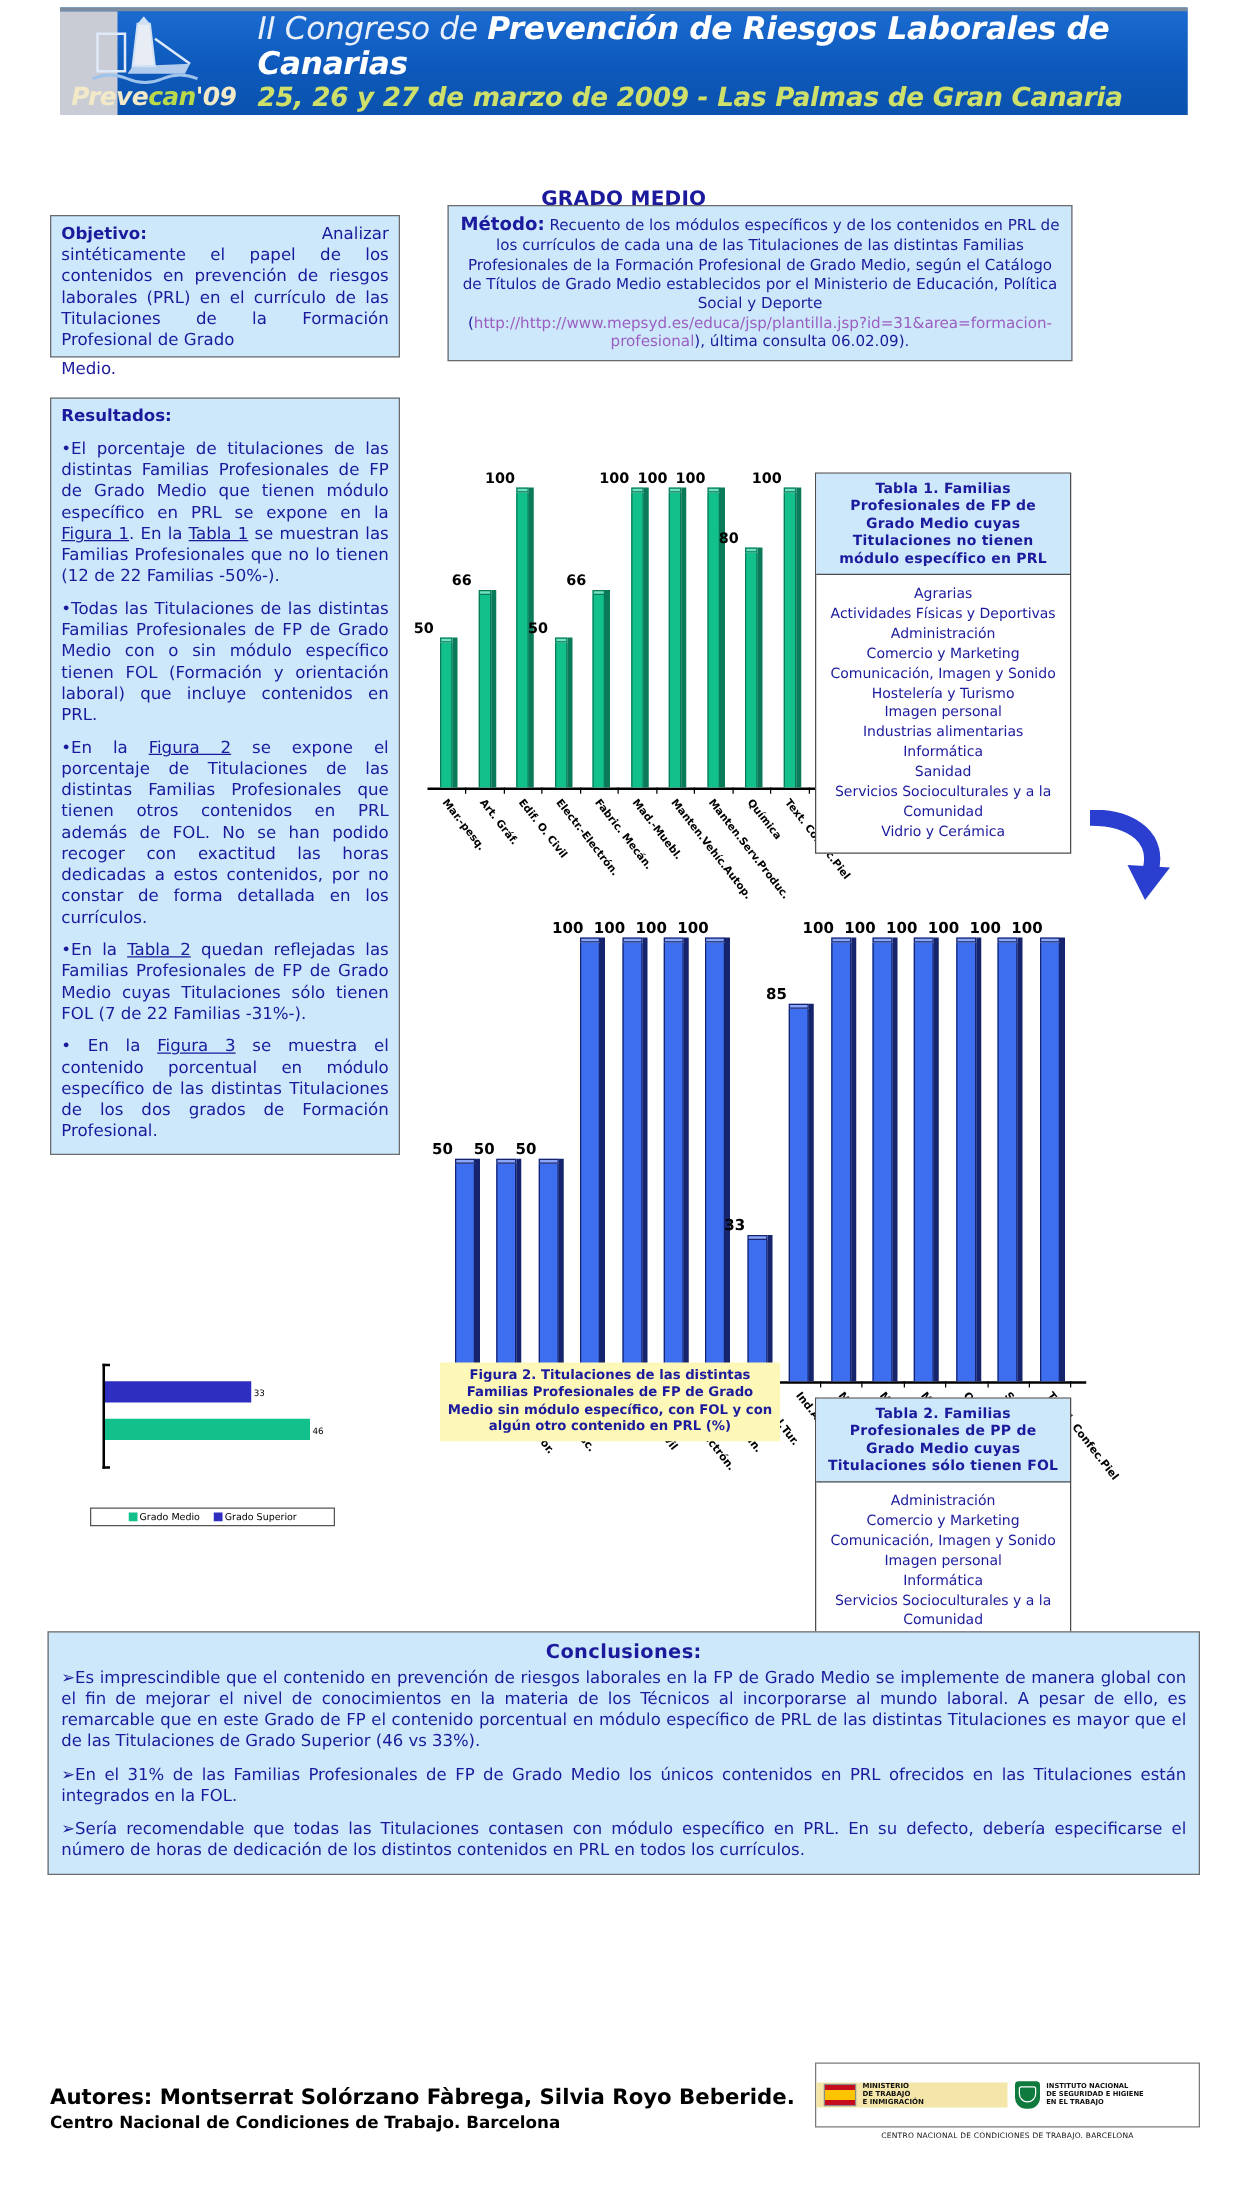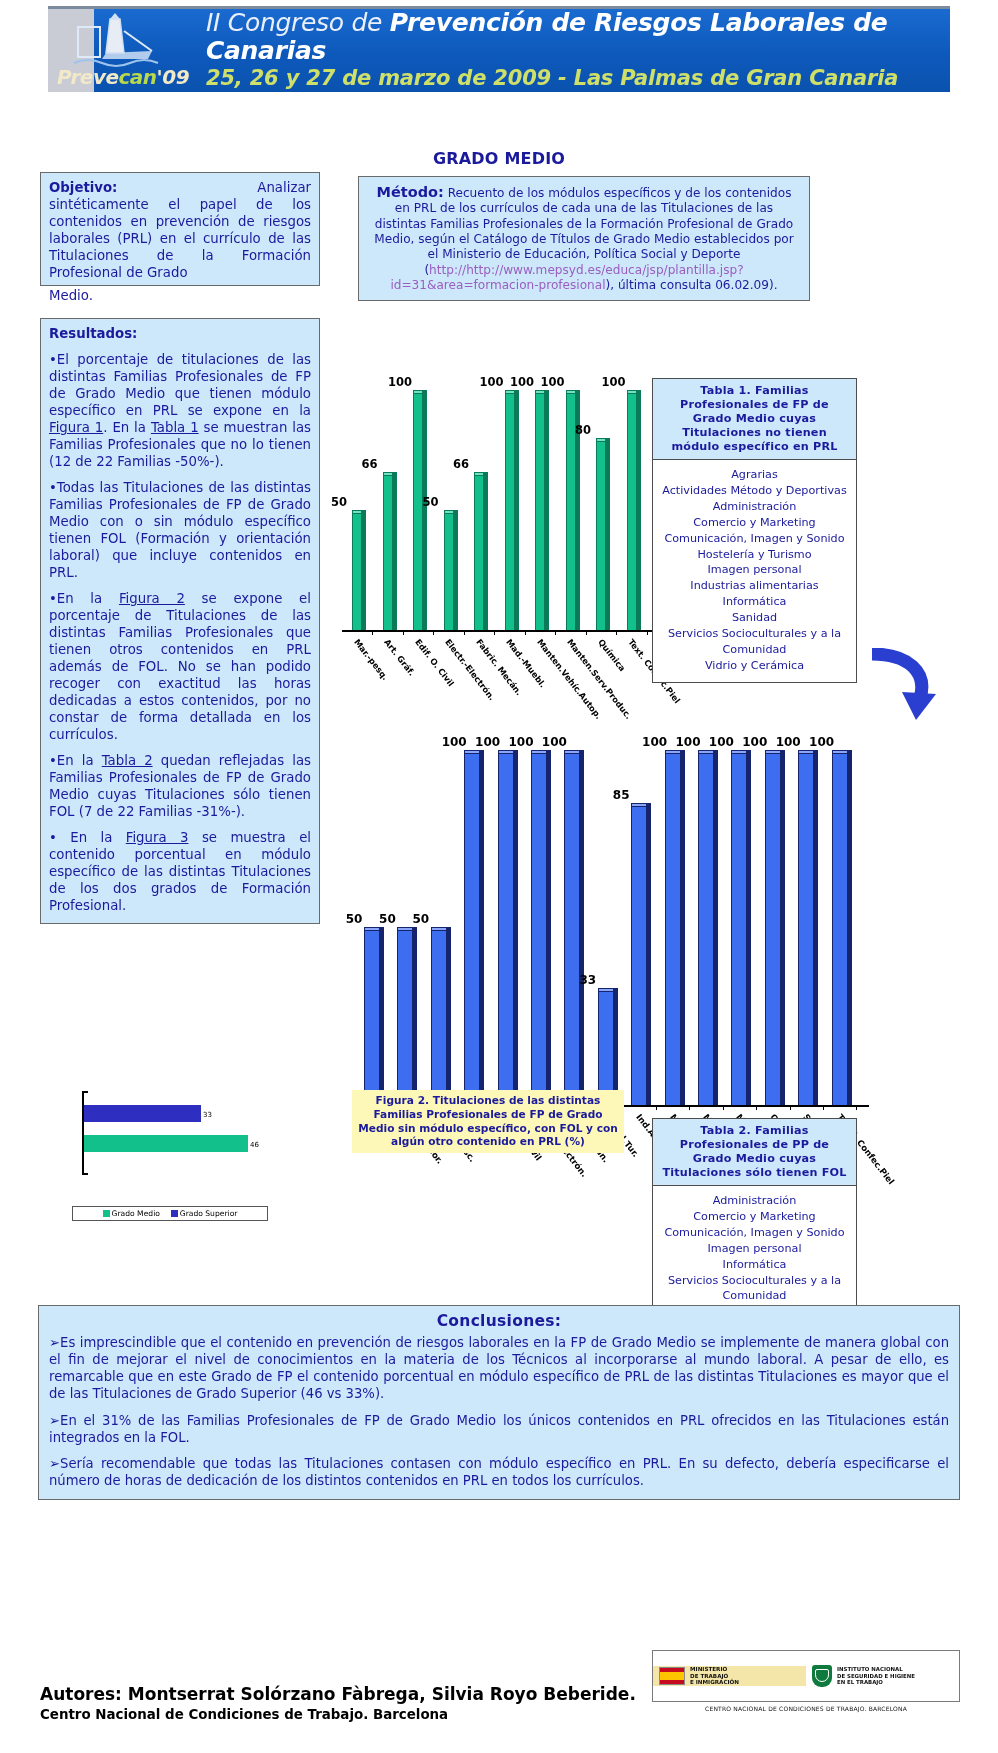--- a/index.html
+++ b/index.html
@@ -77,21 +77,21 @@
 
   #resultados {
     left:40px; top:318px; width:280px; padding:6px 8px 8px 8px;
     font-size:13.3px; line-height:1.28; text-align:justify;
   }
   #resultados p { margin:0 0 9px 0; }
   #resultados p:last-child { margin-bottom:0; }
   .u { text-decoration:underline; }
 
   #metodo {
-    left:358px; top:176px; width:452px; padding:6px 9px 7px 9px;
+    left:358px; top:164px; width:500px; padding:6px 9px 7px 9px;
     font-size:12.1px; line-height:1.27;
   }
   #metodo .top { text-align:center; }
   #metodo .bot { text-align:justify; margin-top:7px; }
   .url { color:#9a5ec0; }
 
   
   .tbl { position:absolute; z-index:4; border:1px solid #4d4d4d; background:#ffffff; }
   .tbl .hd {
     background:#cde8fb; color:#1b1a9c; font-weight:bold; font-size:11.2px;
@@ -147,21 +147,21 @@
     position:absolute; left:38px; top:1305px; width:922px;
     background:#cde8fb; border:1px solid #6a6a6a; color:#1b1a9c; z-index:4;
   }
   #conclusiones .ctitle { text-align:center; font-weight:bold; font-size:15.5px; padding:6px 0 4px 0; letter-spacing:0.3px; }
   #conclusiones .cbody { padding:0 10px 10px 10px; font-size:13.2px; line-height:1.3; text-align:justify; }
   #conclusiones .cbody p { margin:0 0 9px 0; }
   #conclusiones .cbody p:last-child { margin-bottom:0; }
 
   
   #footer-authors { position:absolute; left:40px; top:1668px; z-index:4; color:#000; }
-  #footer-authors .fa1 { font-size:17px; font-weight:bold;margin-top:16px; }
+  #footer-authors .fa1 { font-size:17px; font-weight:bold; }
   #footer-authors .fa2 { font-size:13.4px; font-weight:bold; margin-top:3px; }
 
   #footer-logos {
     position:absolute; left:652px; top:1650px; width:308px; z-index:4;
   }
   .logobox { border:1px solid #7a7a7a; background:#fff; display:flex; align-items:center; height:52px; }
   .logobox .half { flex:1; display:flex; align-items:center; gap:5px; padding:0 6px; }
   .logobox .half.left { background:#f3e6a8; }
   .flagico { width:26px; height:18px; background:linear-gradient(180deg,#c60b1e 0 25%, #ffc400 25% 75%, #c60b1e 75% 100%); border:1px solid #8a8a8a; flex:0 0 26px; }
   .ministxt { font-size:5.6px; font-weight:bold; color:#111; line-height:1.25; }
@@ -306,21 +306,21 @@
       </div>
       <div class="bar-val" style="left: 279.5px; top: 17px; font-size: 11.5px;">100</div>
       <div class="tick" style="left: 312.75px; top: 272px; height: 5px;"></div>
       <div class="xlab" style="left: 300.2px; top: 279px; font-size: 8.4px;">Text. Confec.Piel</div>
     </div>
 
   <div class="tbl" id="tabla1">
     <div class="hd">Tabla 1. Familias Profesionales de FP de Grado Medio cuyas Titulaciones no tienen módulo específico en PRL</div>
     <div class="bd">
         <div>Agrarias</div>
-        <div>Actividades Método y Deportivas</div>
+        <div>Actividades Físicas y Deportivas</div>
         <div>Administración</div>
         <div>Comercio y Marketing</div>
         <div>Comunicación, Imagen y Sonido</div>
         <div>Hostelería y Turismo</div>
         <div>Imagen personal</div>
         <div>Industrias alimentarias</div>
         <div>Informática</div>
         <div>Sanidad</div>
         <div>Servicios Socioculturales y a la Comunidad</div>
         <div>Vidrio y Cerámica</div>

